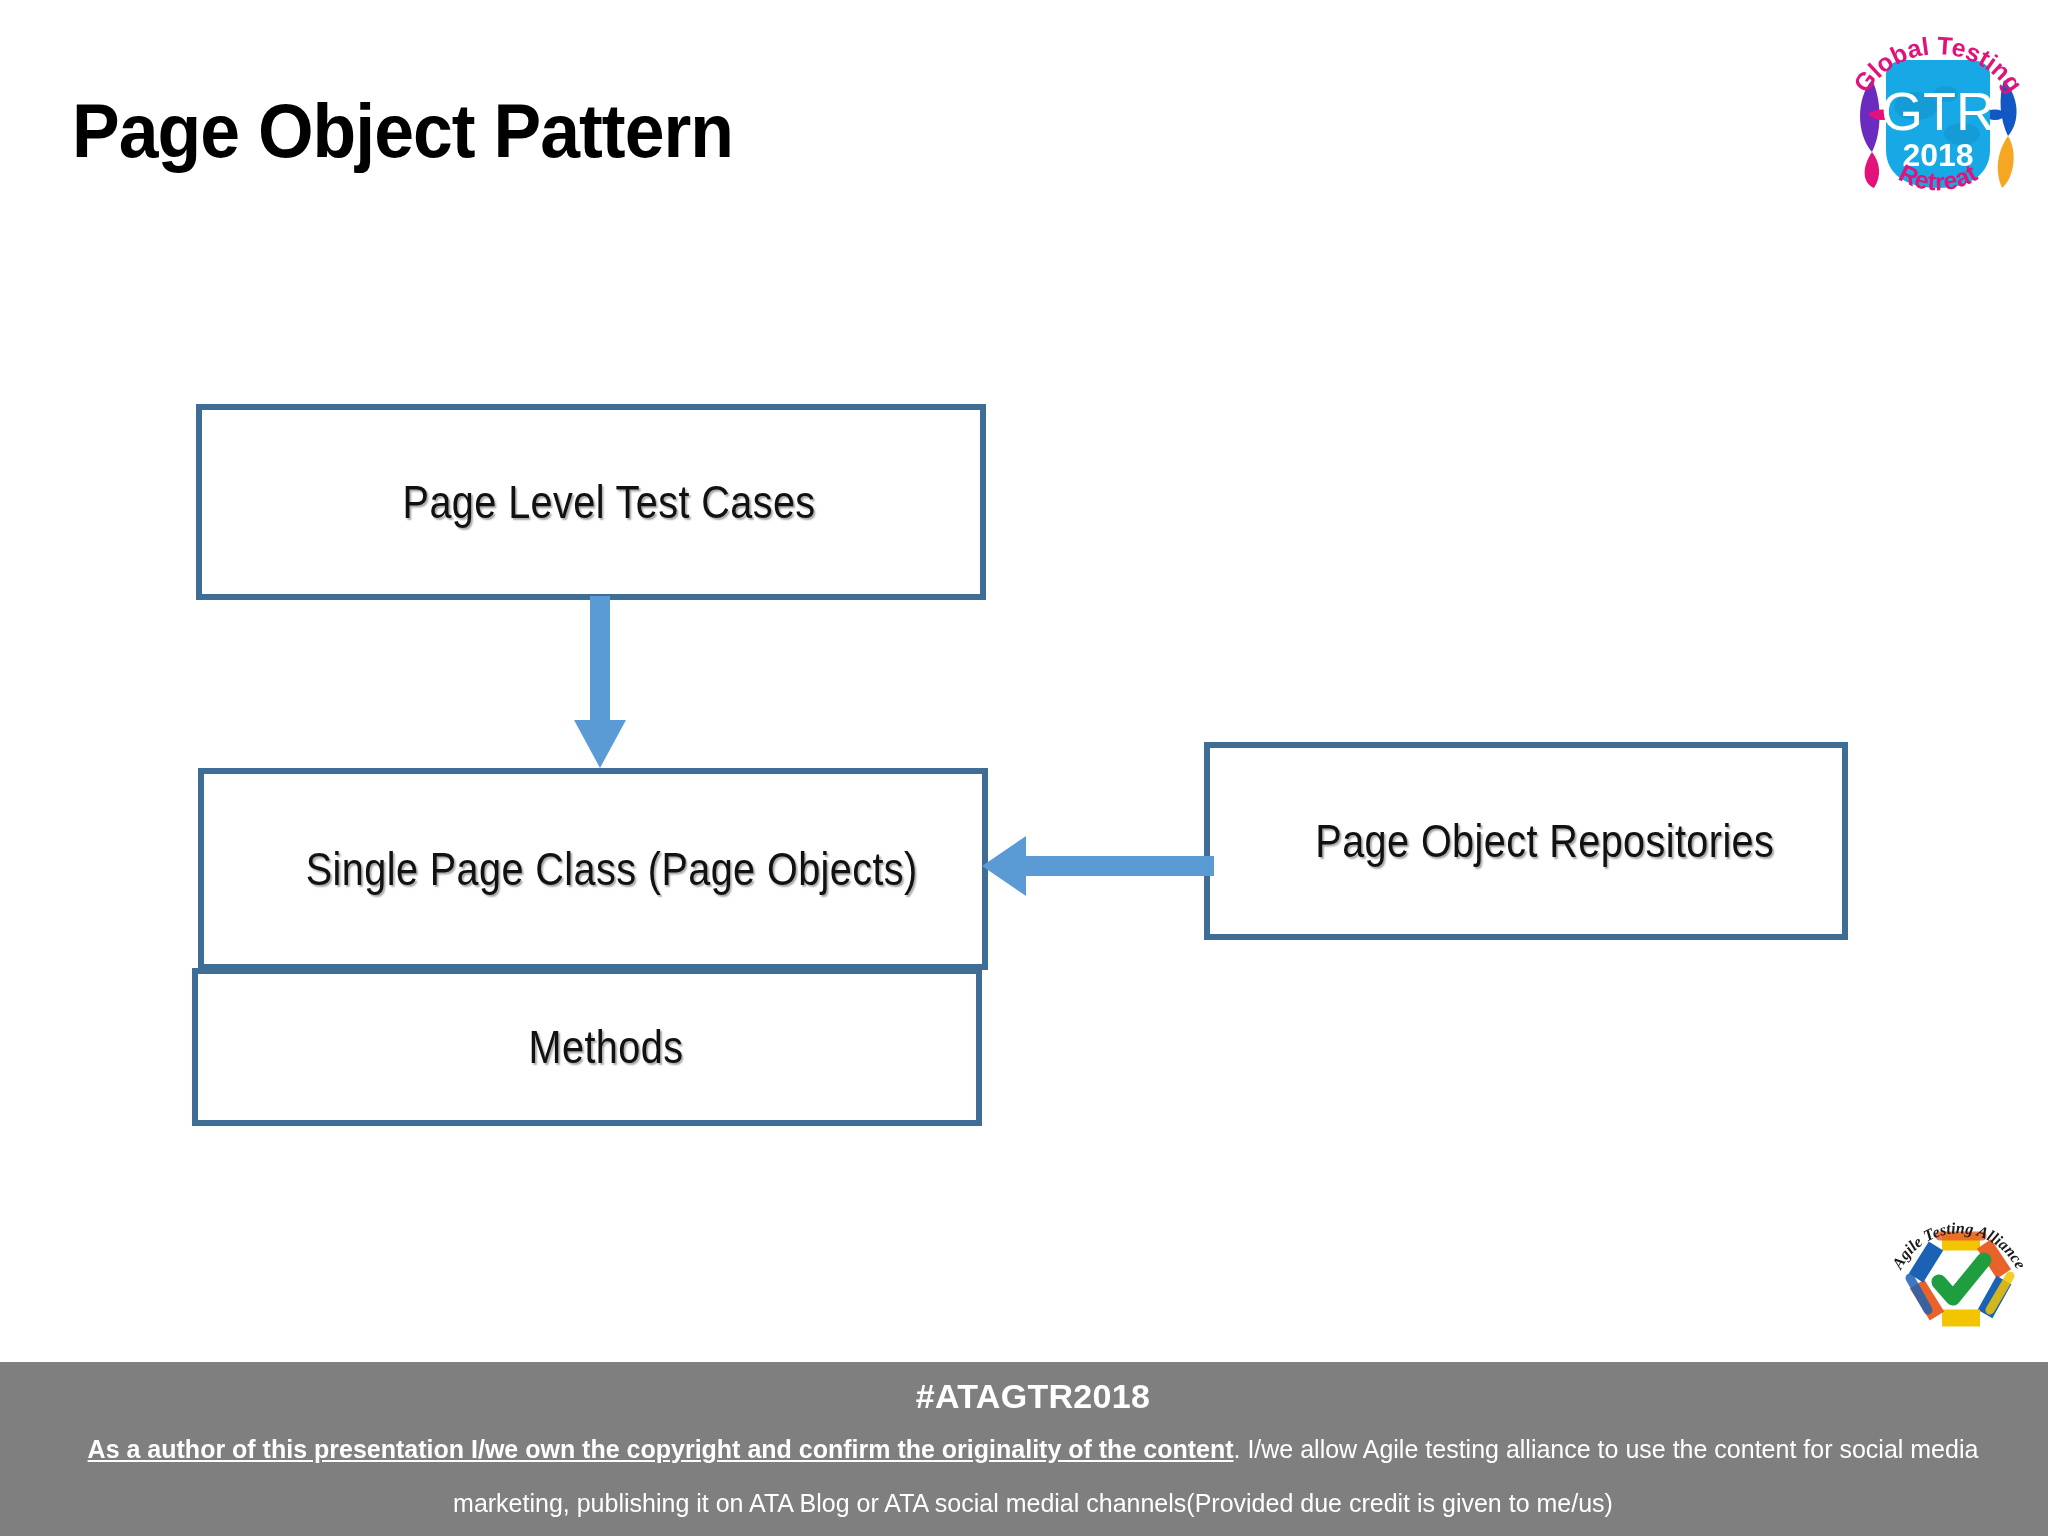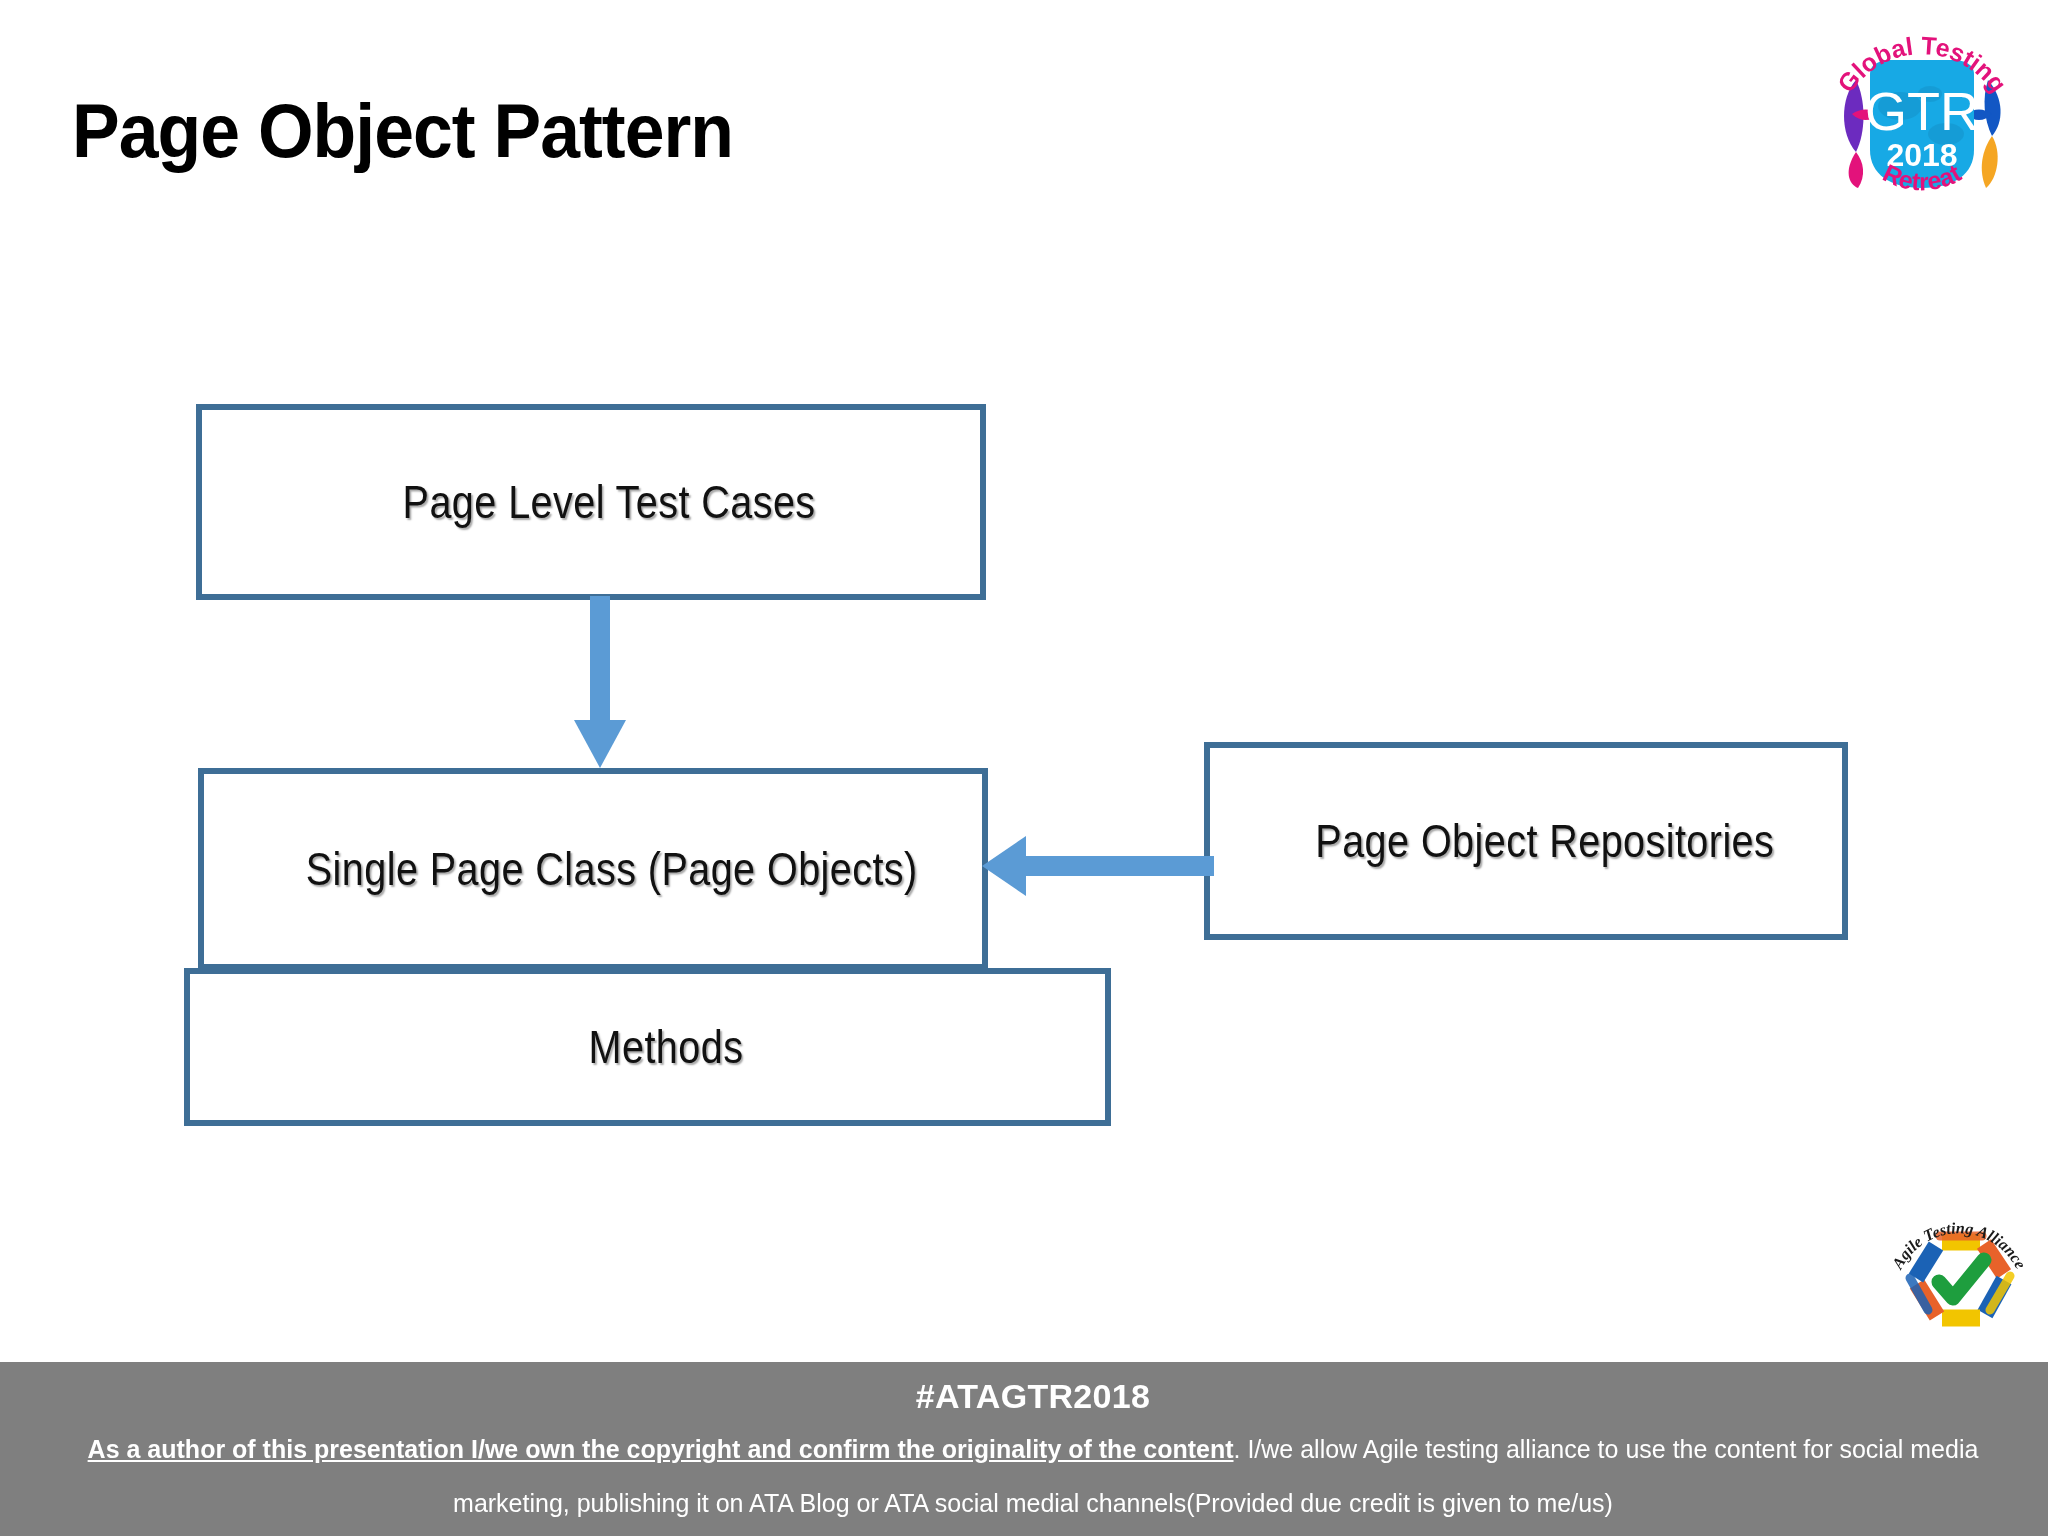--- a/index.html
+++ b/index.html
@@ -62,23 +62,23 @@
     width: 790px;
     height: 196px;
   }
   #box-single-page-class {
     left: 198px;
     top: 768px;
     width: 790px;
     height: 202px;
   }
   #box-methods {
-    left: 184px;
+    left: 192px;
     top: 968px;
-    width: 927px;
+    width: 790px;
     height: 158px;
   }
   #box-page-object-repositories {
     left: 1204px;
     top: 742px;
     width: 644px;
     height: 198px;
   }
 
   
@@ -95,21 +95,21 @@
   #arrow-left {
     left: 978px;
     top: 828px;
     width: 236px;
     height: 76px;
   }
 
   
   #gtr-logo {
     position: absolute;
-    right: 26px;
+    right: 10px;
     top: 2px;
     width: 200px;
     height: 226px;
   }
 
   
   #ata-logo {
     position: absolute;
     right: 14px;
     top: 1206px;

